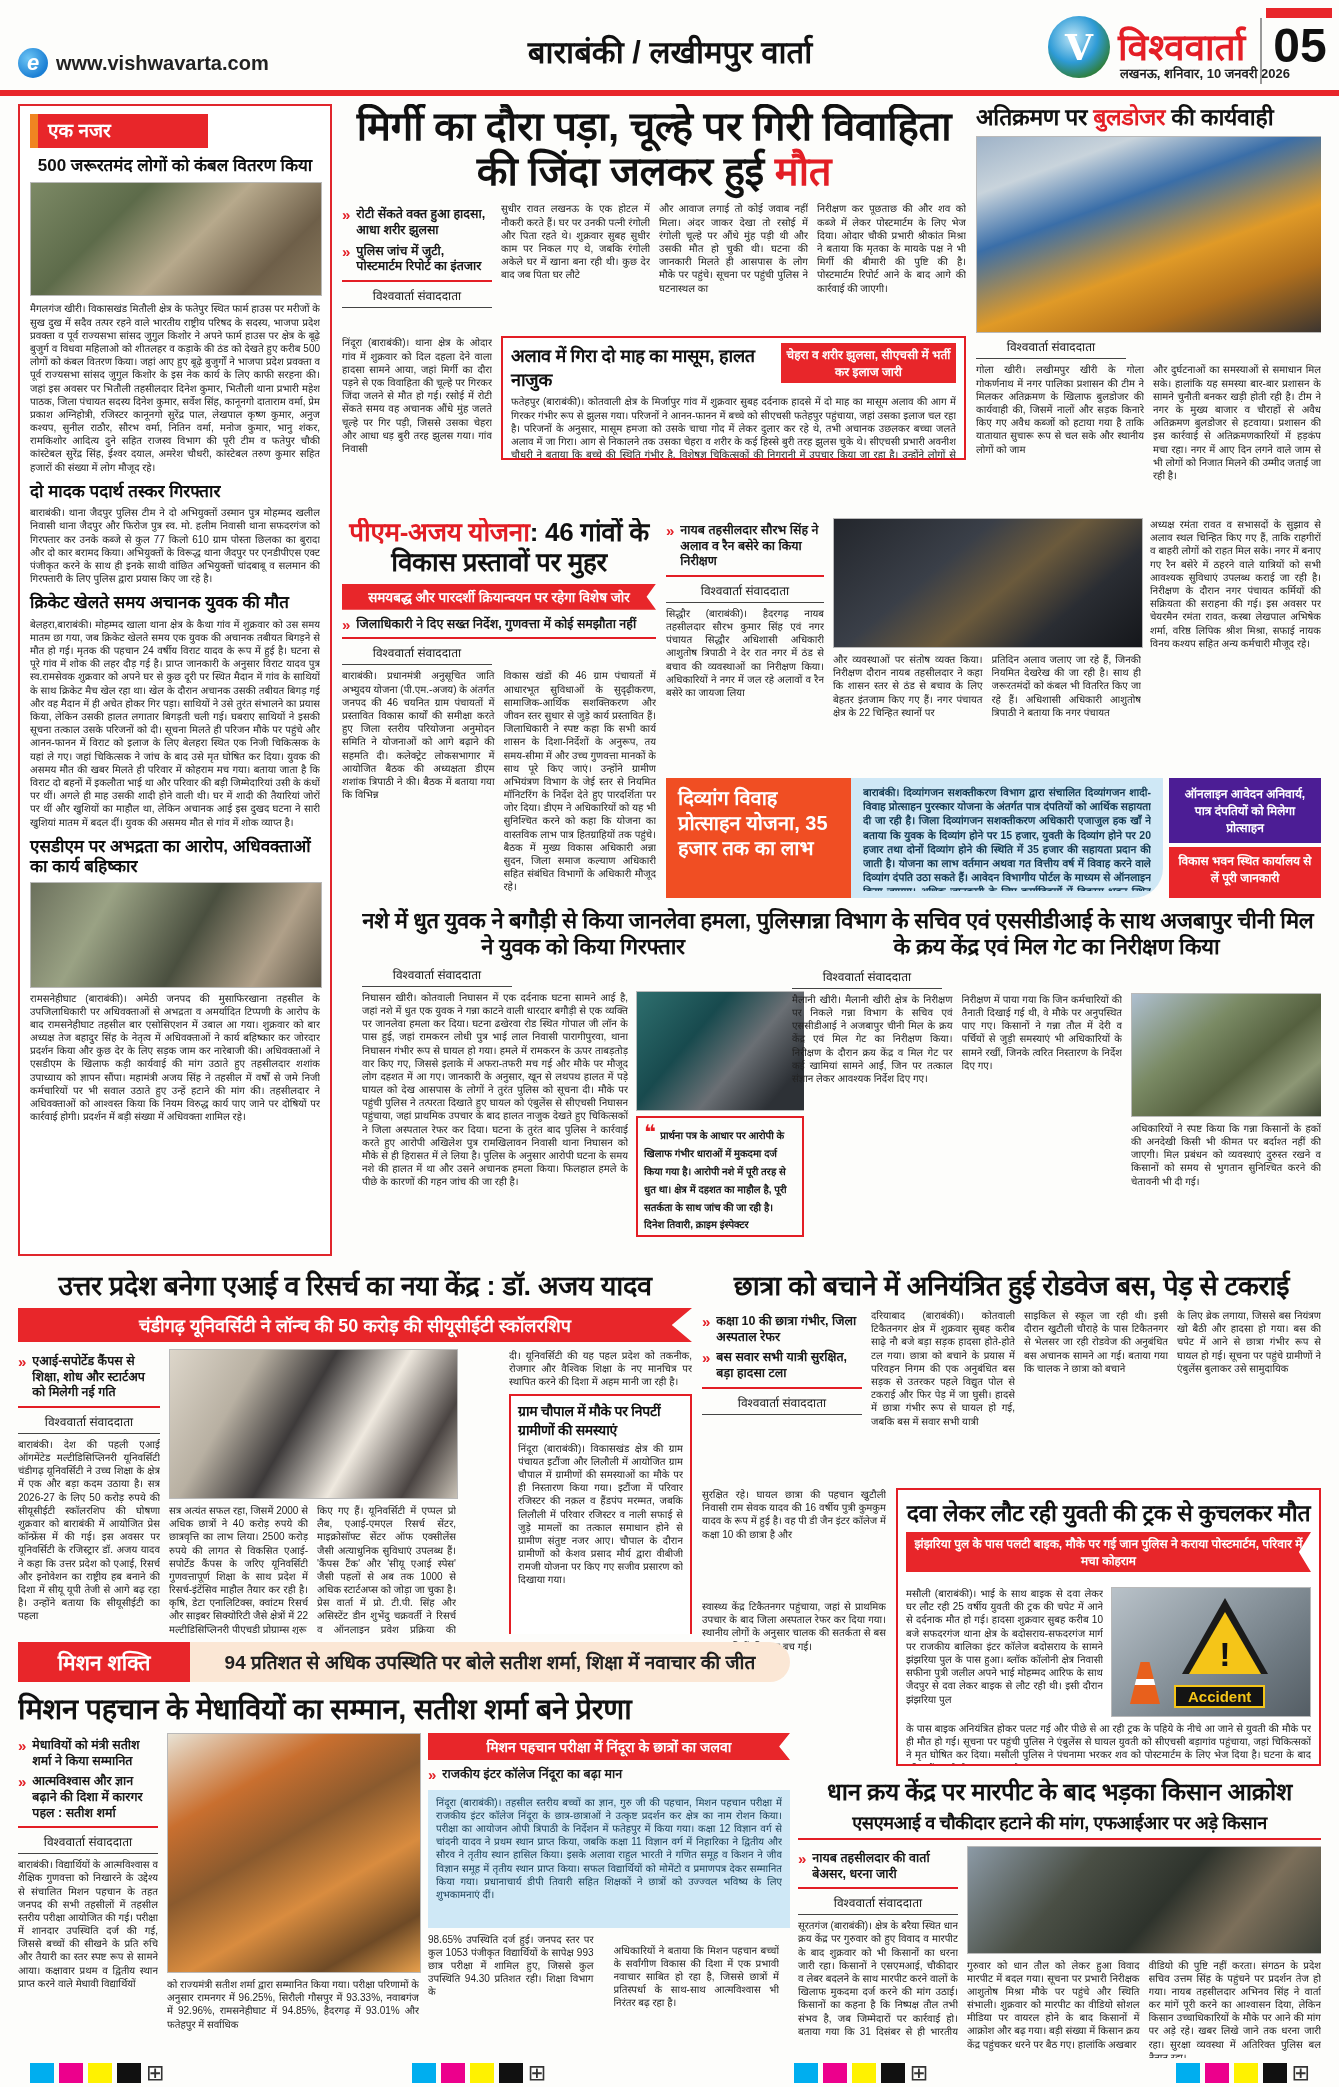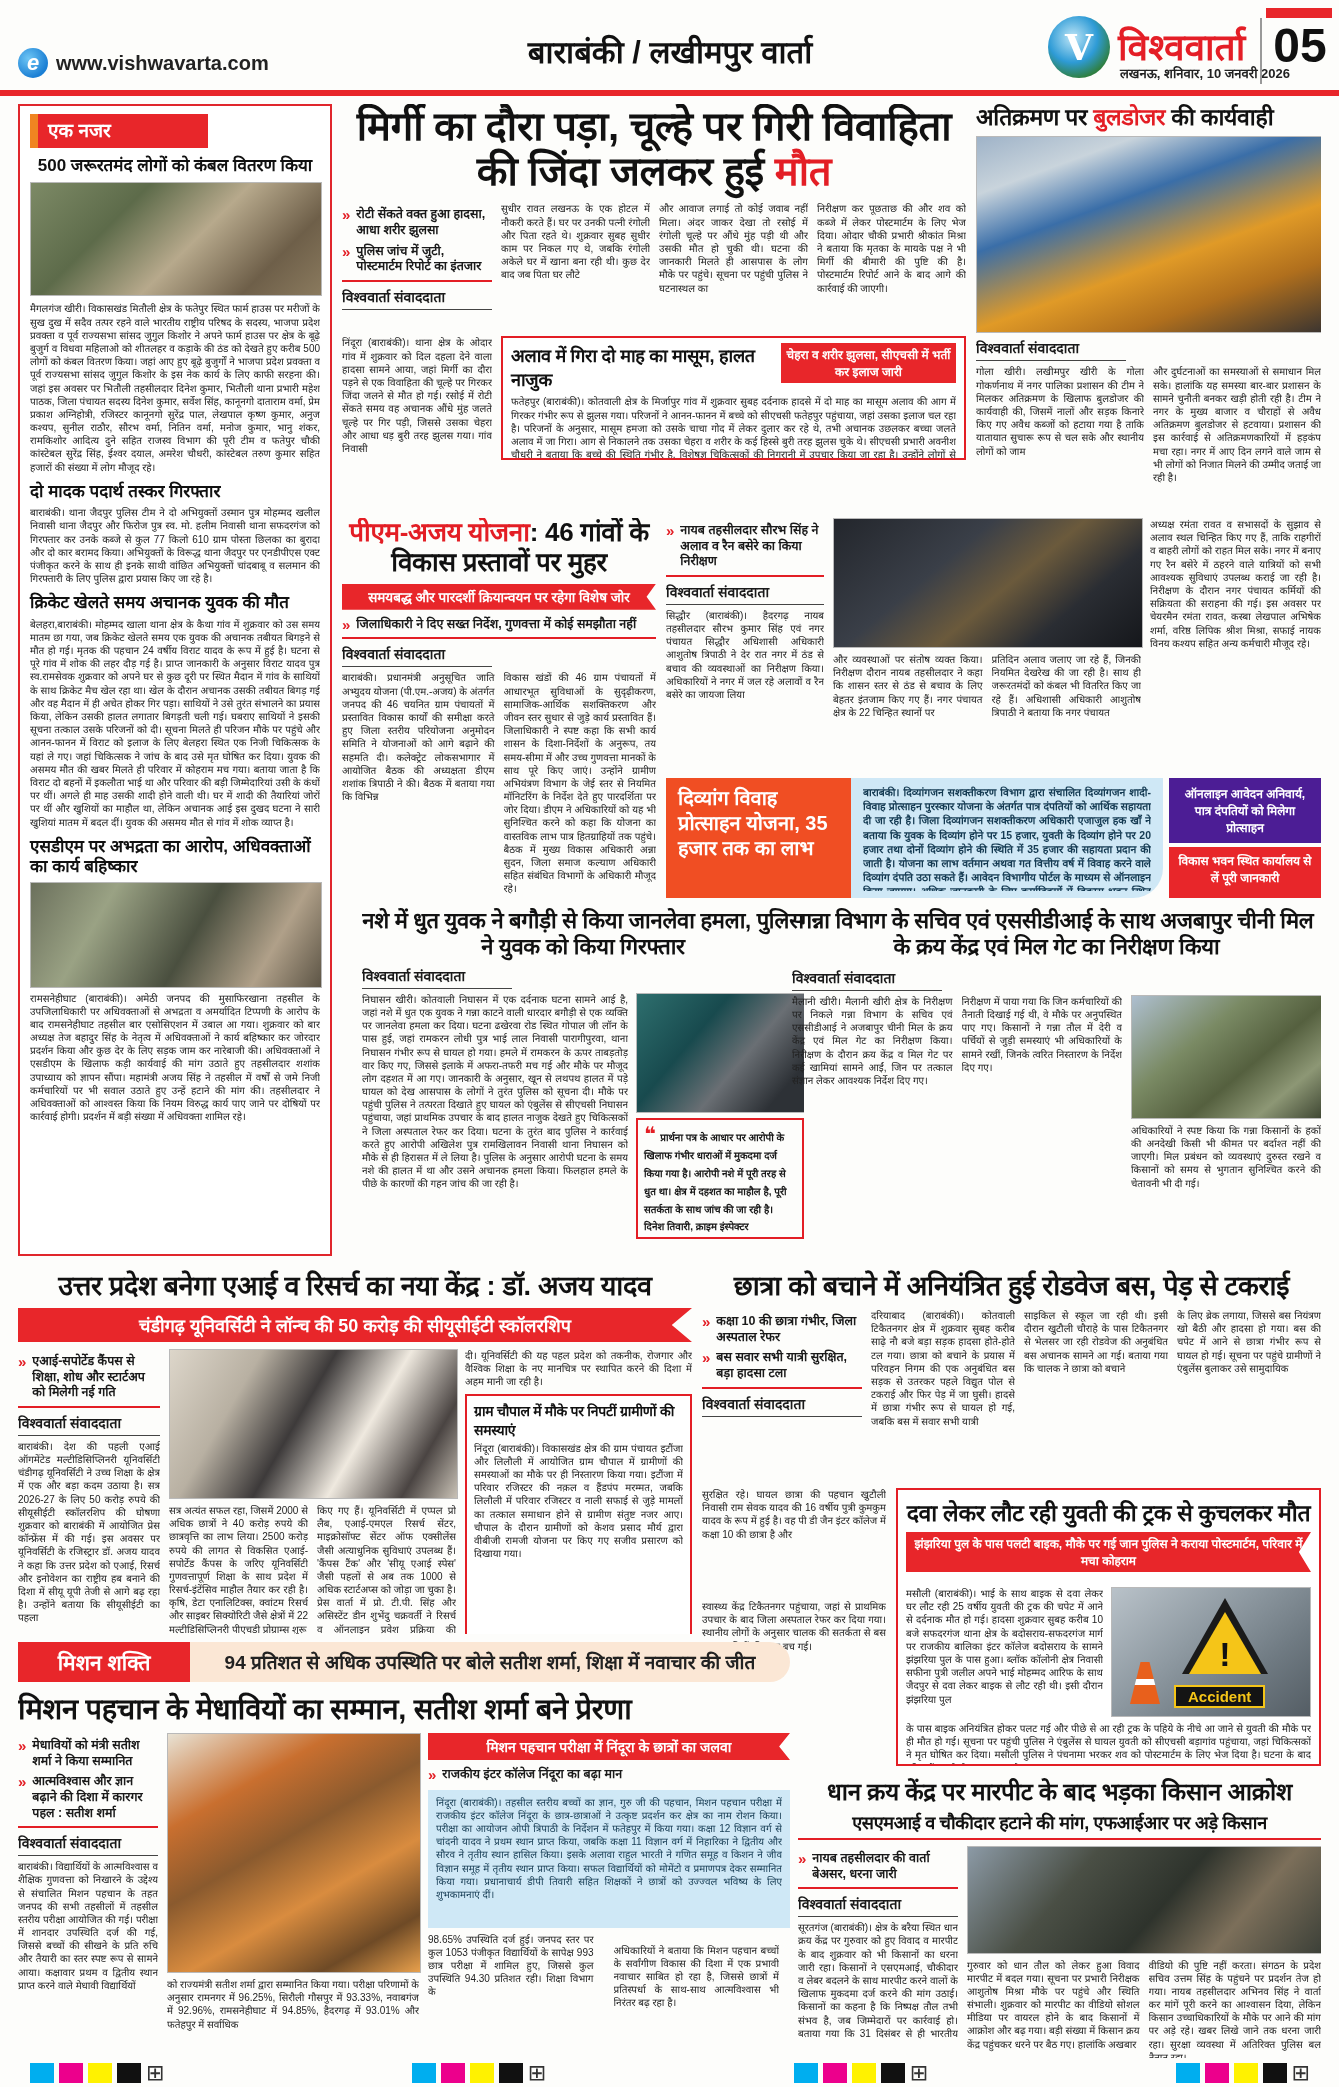--- a/index.html
+++ b/index.html
@@ -6,21 +6,21 @@
   body{width:1339px;height:2087px;position:relative;background:#fdfdfb;
        font-family:"Liberation Sans","DejaVu Sans",sans-serif;color:#1a1a1a;overflow:hidden;}
   .abs{position:absolute;box-sizing:border-box;}
   .jt{text-align:justify;}
   .bodytx{font-size:10px;line-height:1.32;color:#222;overflow:hidden;}
   .col{overflow:hidden;}
   .cols{display:flex;gap:9px;}
   .cols>*{flex:1;min-width:0;}
   .hl{font-weight:800;color:#111;letter-spacing:-0.3px;}
   .red{color:#e31e25;}
-  .byline{font-weight:bold;font-size:14px;border-bottom:1.5px solid #444;padding:1px 0 3px 0;margin:4px 0 4px 0;}
+  .byline{font-weight:normal;font-size:12px;border-bottom:1.5px solid #444;padding:1px 0 3px 0;margin:4px 0 4px 0;text-align:center;}
   .redrule{border-bottom:2px solid #e31e25;margin:4px 0;}
   .bullet{display:flex;gap:6px;font-weight:bold;font-size:12.5px;line-height:1.25;margin:5px 0;}
   .chev{color:#e31e25;font-weight:900;font-size:15px;line-height:1;}
   .ribbon{background:#e8262a;color:#fff;font-weight:bold;text-align:center;
           clip-path:polygon(0 0,100% 0,97% 50%,100% 100%,0 100%);}
   .photo{background:#888;position:relative;overflow:hidden;border:1px solid #b9b9b9;}
   .ph-crowd{background:linear-gradient(135deg,#7d8a66 0%,#5d6b4a 30%,#b7a98c 55%,#6e5f49 80%,#8a7a5e 100%);}
   .ph-crowd2{background:linear-gradient(120deg,#6b705c 0%,#9aa284 25%,#4a4f3f 55%,#b0a089 80%,#5d5546 100%);}
   .ph-dozer{background:linear-gradient(160deg,#9fb3c8 0%,#c9d4dc 18%,#3a6ea8 36%,#e09a27 60%,#b06f1d 78%,#3c3530 100%);}
   .ph-night{background:linear-gradient(140deg,#23262c 0%,#3a3f48 35%,#6b5a3c 55%,#2a2d33 75%,#15171b 100%);}
@@ -204,21 +204,21 @@
       <div class="byline" data-name="ai-byline">विश्ववार्ता संवाददाता</div>
       <p class="bodytx jt" style="margin:0;max-height:196px;" data-name="ai-col-1">बाराबंकी। देश की पहली एआई ऑगमेंटेड मल्टीडिसिप्लिनरी यूनिवर्सिटी चंडीगढ़ यूनिवर्सिटी ने उच्च शिक्षा के क्षेत्र में एक और बड़ा कदम उठाया है। सत्र 2026-27 के लिए 50 करोड़ रुपये की सीयूसीईटी स्कॉलरशिप की घोषणा शुक्रवार को बाराबंकी में आयोजित प्रेस कॉन्फ्रेंस में की गई। इस अवसर पर यूनिवर्सिटी के रजिस्ट्रार डॉ. अजय यादव ने कहा कि उत्तर प्रदेश को एआई, रिसर्च और इनोवेशन का राष्ट्रीय हब बनाने की दिशा में सीयू यूपी तेजी से आगे बढ़ रहा है। उन्होंने बताया कि सीयूसीईटी का पहला</p>
     </div>
     <div style="flex:0 0 287px;display:flex;flex-direction:column;gap:5px;" data-name="ai-center">
       <div class="photo ph-press" data-name="photo-press-conference" style="width:100%;height:168px;"></div>
       <div class="cols" style="flex:1;">
         <p class="col bodytx jt" style="margin:0;" data-name="ai-col-2">सत्र अत्यंत सफल रहा, जिसमें 2000 से अधिक छात्रों ने 40 करोड़ रुपये की छात्रवृत्ति का लाभ लिया। 2500 करोड़ रुपये की लागत से विकसित एआई-सपोर्टेड कैंपस के जरिए यूनिवर्सिटी गुणवत्तापूर्ण शिक्षा के साथ प्रदेश में रिसर्च-इंटेंसिव माहौल तैयार कर रही है। कृषि, डेटा एनालिटिक्स, क्वांटम रिसर्च और साइबर सिक्योरिटी जैसे क्षेत्रों में 22 मल्टीडिसिप्लिनरी पीएचडी प्रोग्राम्स शुरू</p>
         <p class="col bodytx jt" style="margin:0;" data-name="ai-col-3">किए गए हैं। यूनिवर्सिटी में एप्पल प्रो लैब, एआई-एमएल रिसर्च सेंटर, माइक्रोसॉफ्ट सेंटर ऑफ एक्सीलेंस जैसी अत्याधुनिक सुविधाएं उपलब्ध हैं। 'कैंपस टैंक' और 'सीयू एआई स्पेस' जैसी पहलों से अब तक 1000 से अधिक स्टार्टअप्स को जोड़ा जा चुका है। प्रेस वार्ता में प्रो. टी.पी. सिंह और असिस्टेंट डीन शुभेंदु चक्रवर्ती ने रिसर्च व ऑनलाइन प्रवेश प्रक्रिया की जानकारी</p>
       </div>
     </div>
-    <div style="flex:1;display:flex;flex-direction:column;gap:5px;" data-name="ai-right-col">
+    <div style="flex:1;display:flex;flex-direction:column;gap:5px;margin-left:44px;" data-name="ai-right-col">
       <p class="bodytx jt" style="margin:0;max-height:66px;" data-name="ai-col-4">दी। यूनिवर्सिटी की यह पहल प्रदेश को तकनीक, रोजगार और वैश्विक शिक्षा के नए मानचित्र पर स्थापित करने की दिशा में अहम मानी जा रही है।</p>
       <div class="boxred col" style="padding:5px 7px;flex:1;" data-name="chaupal-box">
         <div class="hl" style="font-size:14px;" data-name="chaupal-headline">ग्राम चौपाल में मौके पर निपटीं ग्रामीणों की समस्याएं</div>
         <p class="bodytx jt" style="margin:3px 0 0;" data-name="chaupal-body">निंदूरा (बाराबंकी)। विकासखंड क्षेत्र की ग्राम पंचायत इटौंजा और लिलौली में आयोजित ग्राम चौपाल में ग्रामीणों की समस्याओं का मौके पर ही निस्तारण किया गया। इटौंजा में परिवार रजिस्टर की नक़ल व हैंडपंप मरम्मत, जबकि लिलौली में परिवार रजिस्टर व नाली सफाई से जुड़े मामलों का तत्काल समाधान होने से ग्रामीण संतुष्ट नजर आए। चौपाल के दौरान ग्रामीणों को केशव प्रसाद मौर्य द्वारा वीबीजी रामजी योजना पर किए गए सजीव प्रसारण को दिखाया गया।</p>
       </div>
     </div>
   </div>
 </section>
 
 <section class="abs" style="left:702px;top:1266px;width:619px;height:212px;overflow:hidden;" data-name="article-roadways-bus">

